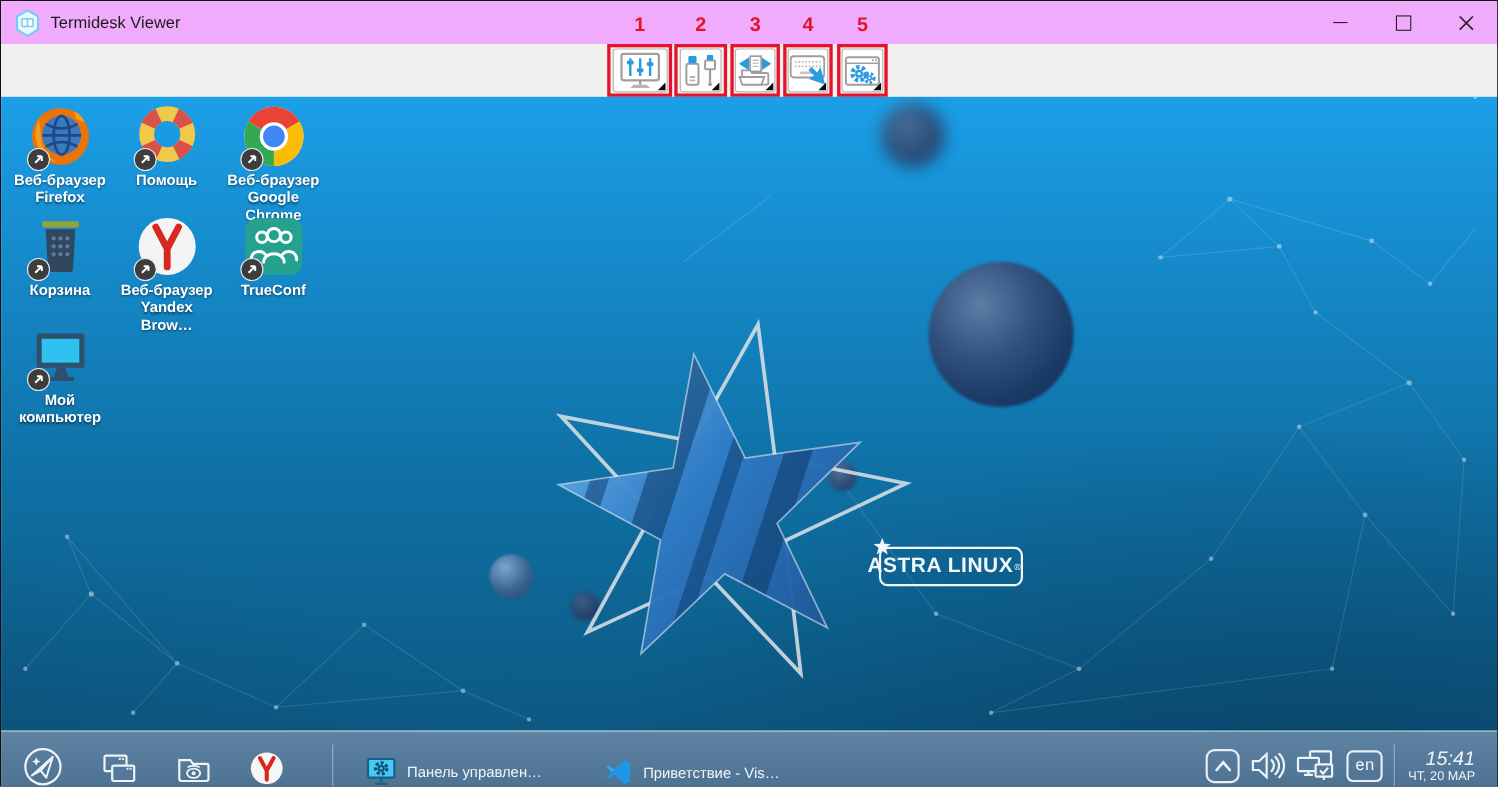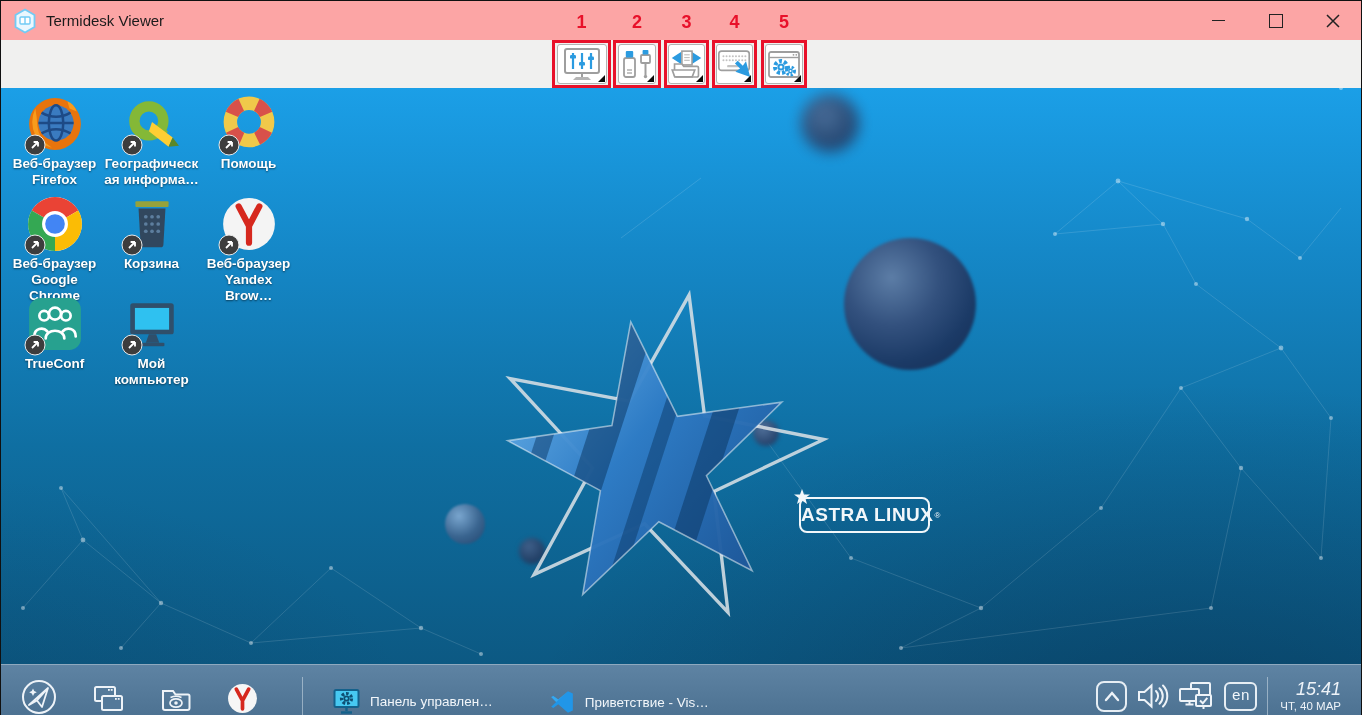--- a/index.html
+++ b/index.html
@@ -1,20 +1,20 @@
 <!DOCTYPE html>
 <html><head>
 <meta charset="utf-8">
 <style>
   html,body{margin:0;padding:0;background:#2a2a2a;}
   body{width:1362px;height:715px;font-family:"Liberation Sans",sans-serif;overflow:hidden;}
   .window{position:relative;width:1362px;height:715px;background:#fff;border:1px solid #101010;box-sizing:border-box;}
 
   
-  .titlebar{height:39px;background:#fca5a5;display:flex;align-items:center;padding-left:12px;position:relative;}
+  .titlebar{height:39px;background:#f0abfc;display:flex;align-items:center;padding-left:12px;position:relative;}
   .app-title{font-size:15px;color:#1b1b1b;margin-left:9px;}
   .win-controls{position:absolute;right:0;top:0;height:39px;display:flex;}
   .ctrl{width:57px;height:39px;display:flex;align-items:center;justify-content:center;cursor:default;}
   .min-glyph{width:13px;border-top:1.6px solid #222;}
   .max-glyph{width:12px;height:12px;border:1.6px solid #222;}
 
   
   .toolbar{height:48px;background:#f0f0ef;position:relative;}
   .annot-cell{position:absolute;top:0;height:48px;border:3px solid #e8112a;box-sizing:border-box;display:flex;align-items:center;justify-content:center;}
   .annot-num{position:absolute;top:-31px;left:-6px;right:-6px;text-align:center;color:#e8112a;font-weight:700;font-size:18px;}
@@ -35,21 +35,21 @@
     background:radial-gradient(circle at 40% 35%, #4d6c96 0%, #27456f 60%, #1a3157 100%);}
   .sphere.tiny1{left:752px;top:332px;width:26px;height:26px;filter:blur(2px);
     background:radial-gradient(circle at 38% 32%, #51719b 0%, #26436c 70%);}
   .sphere.left1{left:444px;top:416px;width:40px;height:40px;filter:blur(1px);
     background:radial-gradient(circle at 35% 30%, #7aa6cf 0%, #39648f 55%, #22456e 100%);}
   .sphere.left2{left:518px;top:450px;width:26px;height:26px;filter:blur(2px);
     background:radial-gradient(circle at 38% 32%, #3f608a 0%, #1d3a60 75%);}
   .star-wrap{position:absolute;left:468px;top:182px;}
 
   .astra-badge{position:absolute;left:798px;top:409px;width:127px;height:32px;border:2px solid #f2f7fa;border-radius:8px;
-    display:flex;align-items:center;justify-content:space-between;color:#f2f7fa;}
+    display:flex;align-items:center;justify-content:flex-end;color:#f2f7fa;}
   .astra-badge .txt{font-size:19px;font-weight:700;letter-spacing:.5px;white-space:nowrap;}
   .astra-badge .reg{font-size:8px;vertical-align:super;margin-left:1px;}
   .astra-star{position:absolute;left:-8px;top:-11px;width:18px;height:18px;}
   .termidesk{position:absolute;left:913px;top:468px;display:flex;align-items:center;color:#f2f7fa;}
   .termidesk .txt{font-size:27px;letter-spacing:7.5px;font-weight:500;margin-left:10px;white-space:nowrap;}
 
   .icon-grid{position:absolute;left:5px;top:7px;display:grid;grid-template-columns:repeat(3,97px);grid-auto-rows:100px;}
   .cell{width:97px;display:flex;flex-direction:column;align-items:center;cursor:default;}
   .ic-wrap{position:relative;width:58px;height:58px;}
   .badge{position:absolute;left:-2px;bottom:-3px;width:22px;height:22px;}
@@ -298,36 +298,20 @@
           </svg>
           <svg class="badge" viewBox="0 0 22 22">
             <circle cx="11" cy="11" r="10" fill="#3d3d3d" stroke="#e9e9e9" stroke-width="1"></circle>
             <path d="M8 14 L14 8 M14 8 H9.6 M14 8 V12.4" stroke="#fff" stroke-width="1.8" fill="none"></path>
           </svg>
         </div>
         <div class="icon-label">Веб-браузер
 Firefox</div>
       </div>
 
-      <div class="cell">
-        <div class="ic-wrap">
-          <svg width="58" height="58" viewBox="0 0 56 56">
-            <circle cx="25" cy="25" r="14" fill="none" stroke="#84b837" stroke-width="10"></circle>
-            <rect x="30" y="30" width="12" height="9" fill="#84b837" transform="rotate(45 36 34.5)"></rect>
-            <polygon points="28,26 48,41 44,50 25,35" fill="#ffce33"></polygon>
-            <polygon points="48,41 54,49 44,50" fill="#5c8727"></polygon>
-          </svg>
-          <svg class="badge" viewBox="0 0 22 22">
-            <circle cx="11" cy="11" r="10" fill="#3d3d3d" stroke="#e9e9e9" stroke-width="1"></circle>
-            <path d="M8 14 L14 8 M14 8 H9.6 M14 8 V12.4" stroke="#fff" stroke-width="1.8" fill="none"></path>
-          </svg>
-        </div>
-        <div class="icon-label">Географическ
-ая информа…</div>
-      </div>
 
       <div class="cell">
         <div class="ic-wrap">
           <svg width="58" height="58" viewBox="0 0 56 56">
             <circle cx="28" cy="26" r="18" fill="none" stroke="#f0c94a" stroke-width="13"></circle>
             <circle cx="28" cy="26" r="18" fill="none" stroke="#d8514a" stroke-width="13" stroke-dasharray="13 15.3" stroke-dashoffset="7" transform="rotate(45 28 26)"></circle>
           </svg>
           <svg class="badge" viewBox="0 0 22 22">
             <circle cx="11" cy="11" r="10" fill="#3d3d3d" stroke="#e9e9e9" stroke-width="1"></circle>
             <path d="M8 14 L14 8 M14 8 H9.6 M14 8 V12.4" stroke="#fff" stroke-width="1.8" fill="none"></path>
@@ -519,18 +503,18 @@
           <path d="M22 19.5 l2.8 2.8 4.5 -5.5" fill="none" stroke="#eef3f8" stroke-width="2"></path>
           <line x1="25.5" y1="25" x2="25.5" y2="28" stroke="#eef3f8" stroke-width="2"></line>
         </svg>
       </div>
       <div class="en-box">
         <span>en</span>
       </div>
       <div class="sep"></div>
       <div class="clock">
         <div class="time">15:41</div>
-        <div class="date">ЧТ, 40 МАР</div>
+        <div class="date">ЧТ, 20 МАР</div>
       </div>
     </div>
   </div>
 
 </div>
 
 </body></html>

